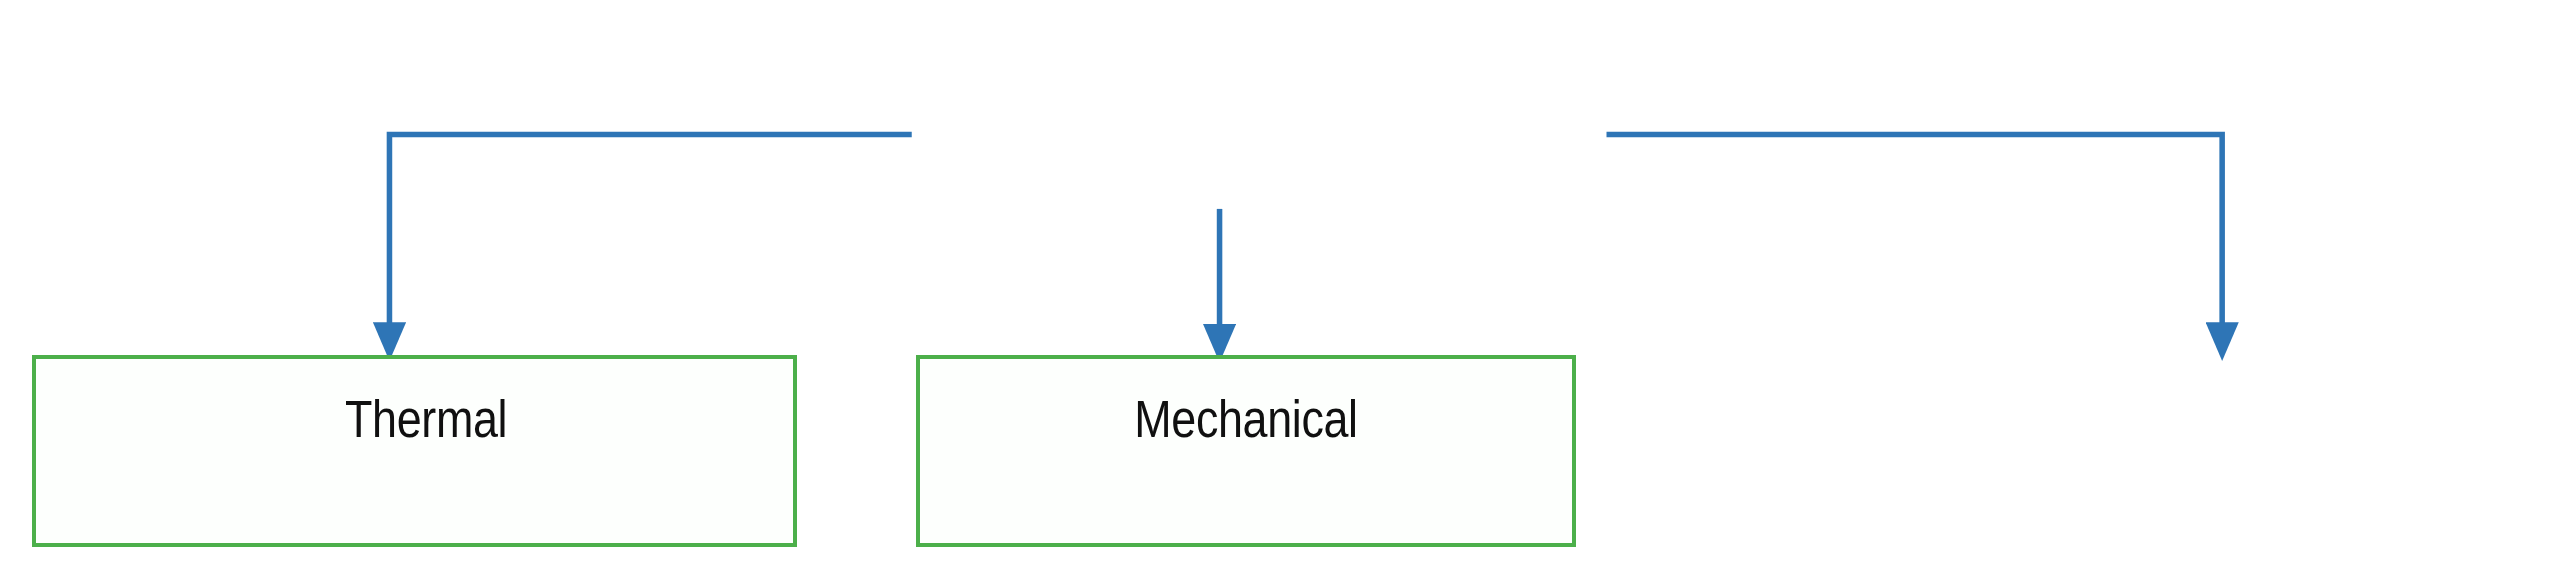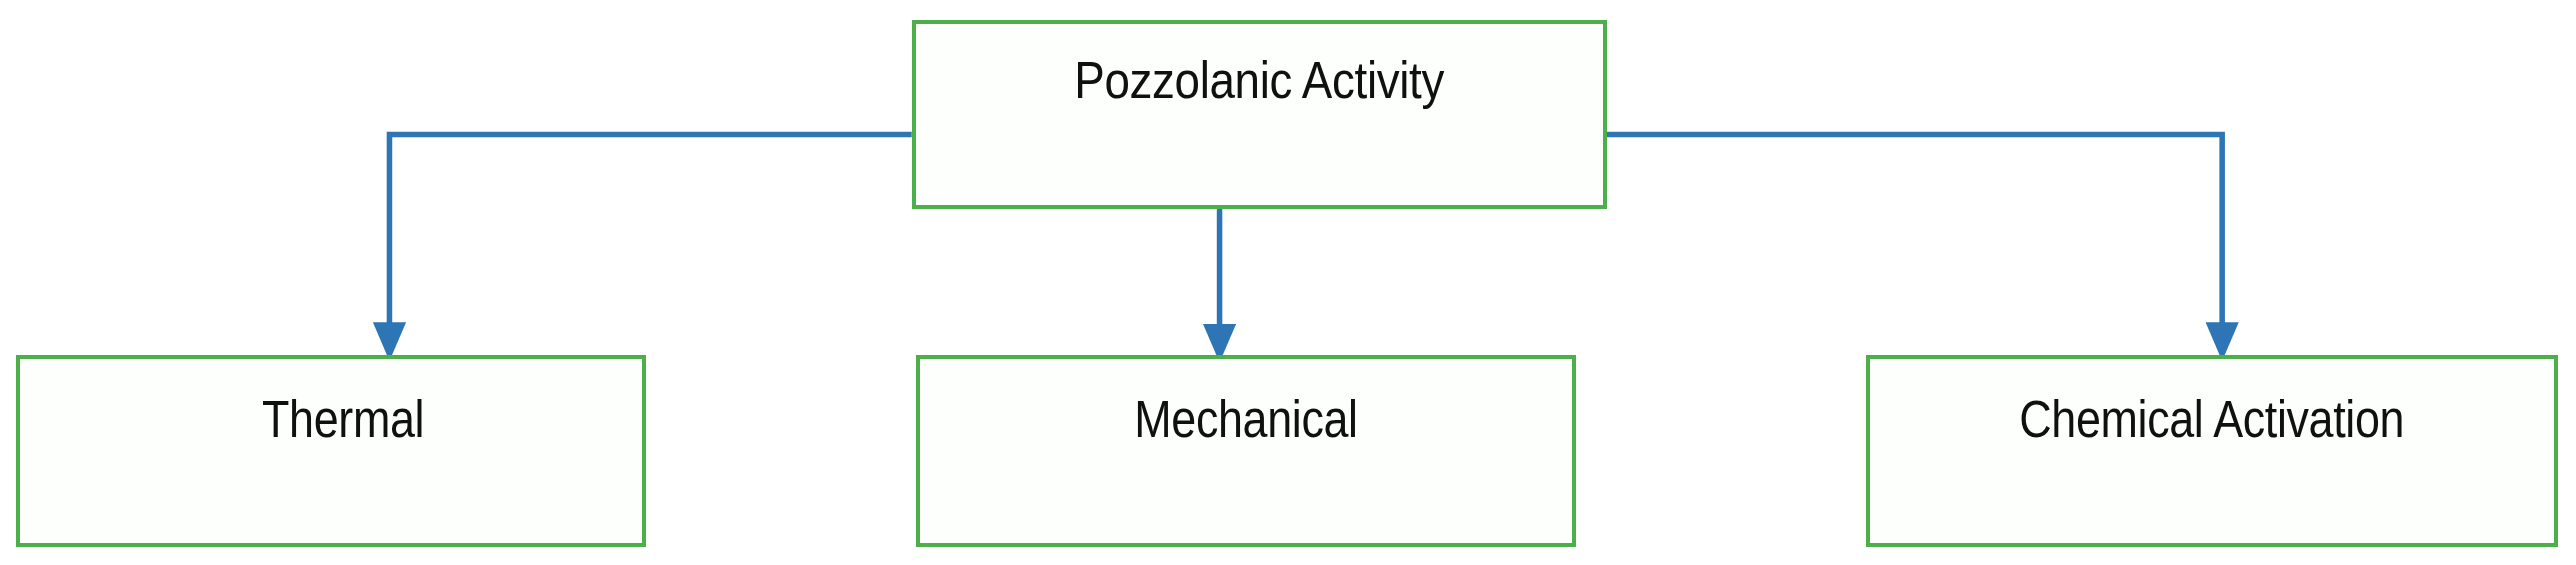--- a/index.html
+++ b/index.html
@@ -49,21 +49,21 @@
   .node-leaf {
     top: 355px;
     height: 192px;
     align-items: flex-start;
   }
   .node-leaf .node-label {
     font-size: 51px;
     line-height: 1;
     padding-top: 35px;
   }
-  #node-thermal { left: 16px;   width: 630px; padding-left: 24px; }
+  #node-thermal { left: 32px;   width: 765px; padding-left: 24px; }
   #node-mechanical { left: 916px; width: 660px; }
   #node-chemical { left: 1866px; width: 692px; }
 
   
   #connectors {
     position: absolute;
     left: 0;
     top: 0;
     width: 2576px;
     height: 565px;
@@ -82,30 +82,24 @@
       </marker>
     </defs>
 
     <path d="M 1152,170 L 492,170 L 492,410" fill="none" stroke="#2E75B6" stroke-width="7" stroke-linecap="butt" stroke-linejoin="miter" marker-end="url(#arrowhead)"></path>
 
     <path d="M 1541,264 L 1541,412" fill="none" stroke="#2E75B6" stroke-width="7" stroke-linecap="butt" marker-end="url(#arrowhead)"></path>
 
     <path d="M 2030,170 L 2808,170 L 2808,410" fill="none" stroke="#2E75B6" stroke-width="7" stroke-linecap="butt" stroke-linejoin="miter" marker-end="url(#arrowhead)"></path>
   </svg>
 
-  <div class="node" id="node-root">
-    <span class="node-label">Pozzolanic Activity</span>
-  </div>
 
   <div class="node node-leaf" id="node-thermal">
     <span class="node-label">Thermal</span>
   </div>
 
   <div class="node node-leaf" id="node-mechanical">
     <span class="node-label">Mechanical</span>
   </div>
 
-  <div class="node node-leaf" id="node-chemical">
-    <span class="node-label">Chemical Activation</span>
-  </div>
 
 </div>
 
 
 </body></html>

